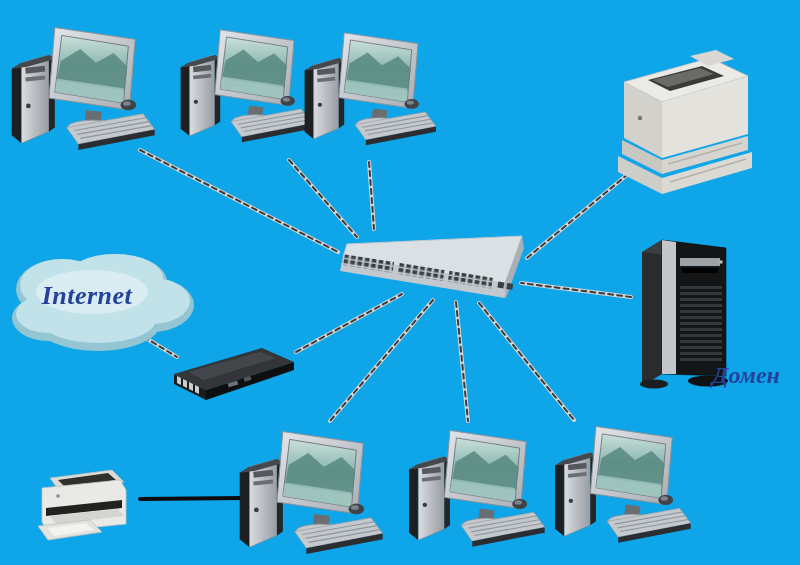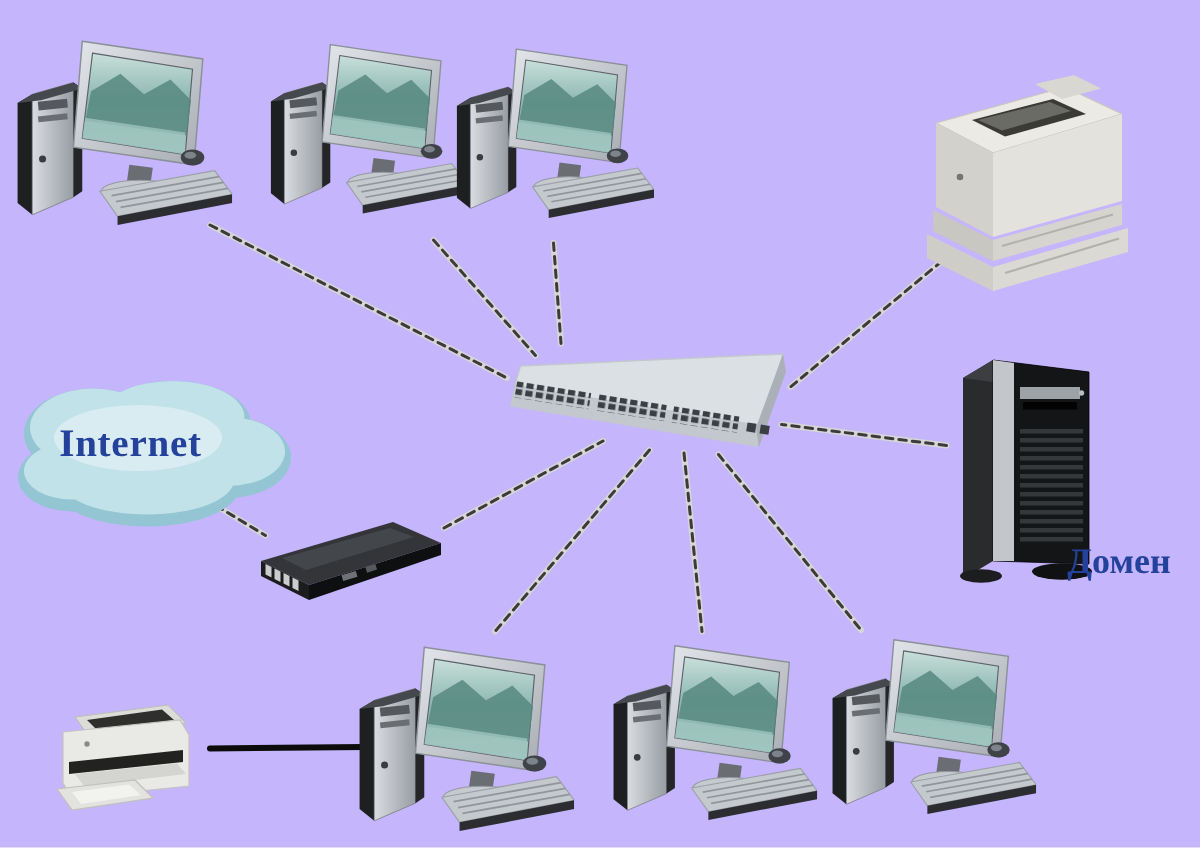--- a/index.html
+++ b/index.html
@@ -1,17 +1,17 @@
 <!DOCTYPE html>
 <html><head>
 <meta charset="utf-8">
 <style>
   html,body{margin:0;padding:0;background:#fff;}
-  .canvas{position:relative;width:800px;height:565px;background:#c4b5fd;overflow:hidden;
-          font-family:"Liberation Serif", serif;}
+  .canvas{position:relative;width:800px;height:565px;background:#0ea5e9;overflow:hidden;
+          font-family:"Liberation Serif", serif;font-style:italic;}
   .canvas svg{position:absolute;left:0;top:0;}
   .node-label{position:absolute;color:#24419b;font-weight:700;text-align:center;
               font-family:"Liberation Serif", serif;line-height:1.05;}
   .label-internet{left:26px;top:282px;width:122px;font-size:26px;letter-spacing:.5px;}
   .label-domain{left:685px;top:363px;width:122px;font-size:24px;}
 </style>
 </head>
 <body>
 
 <div class="canvas">

